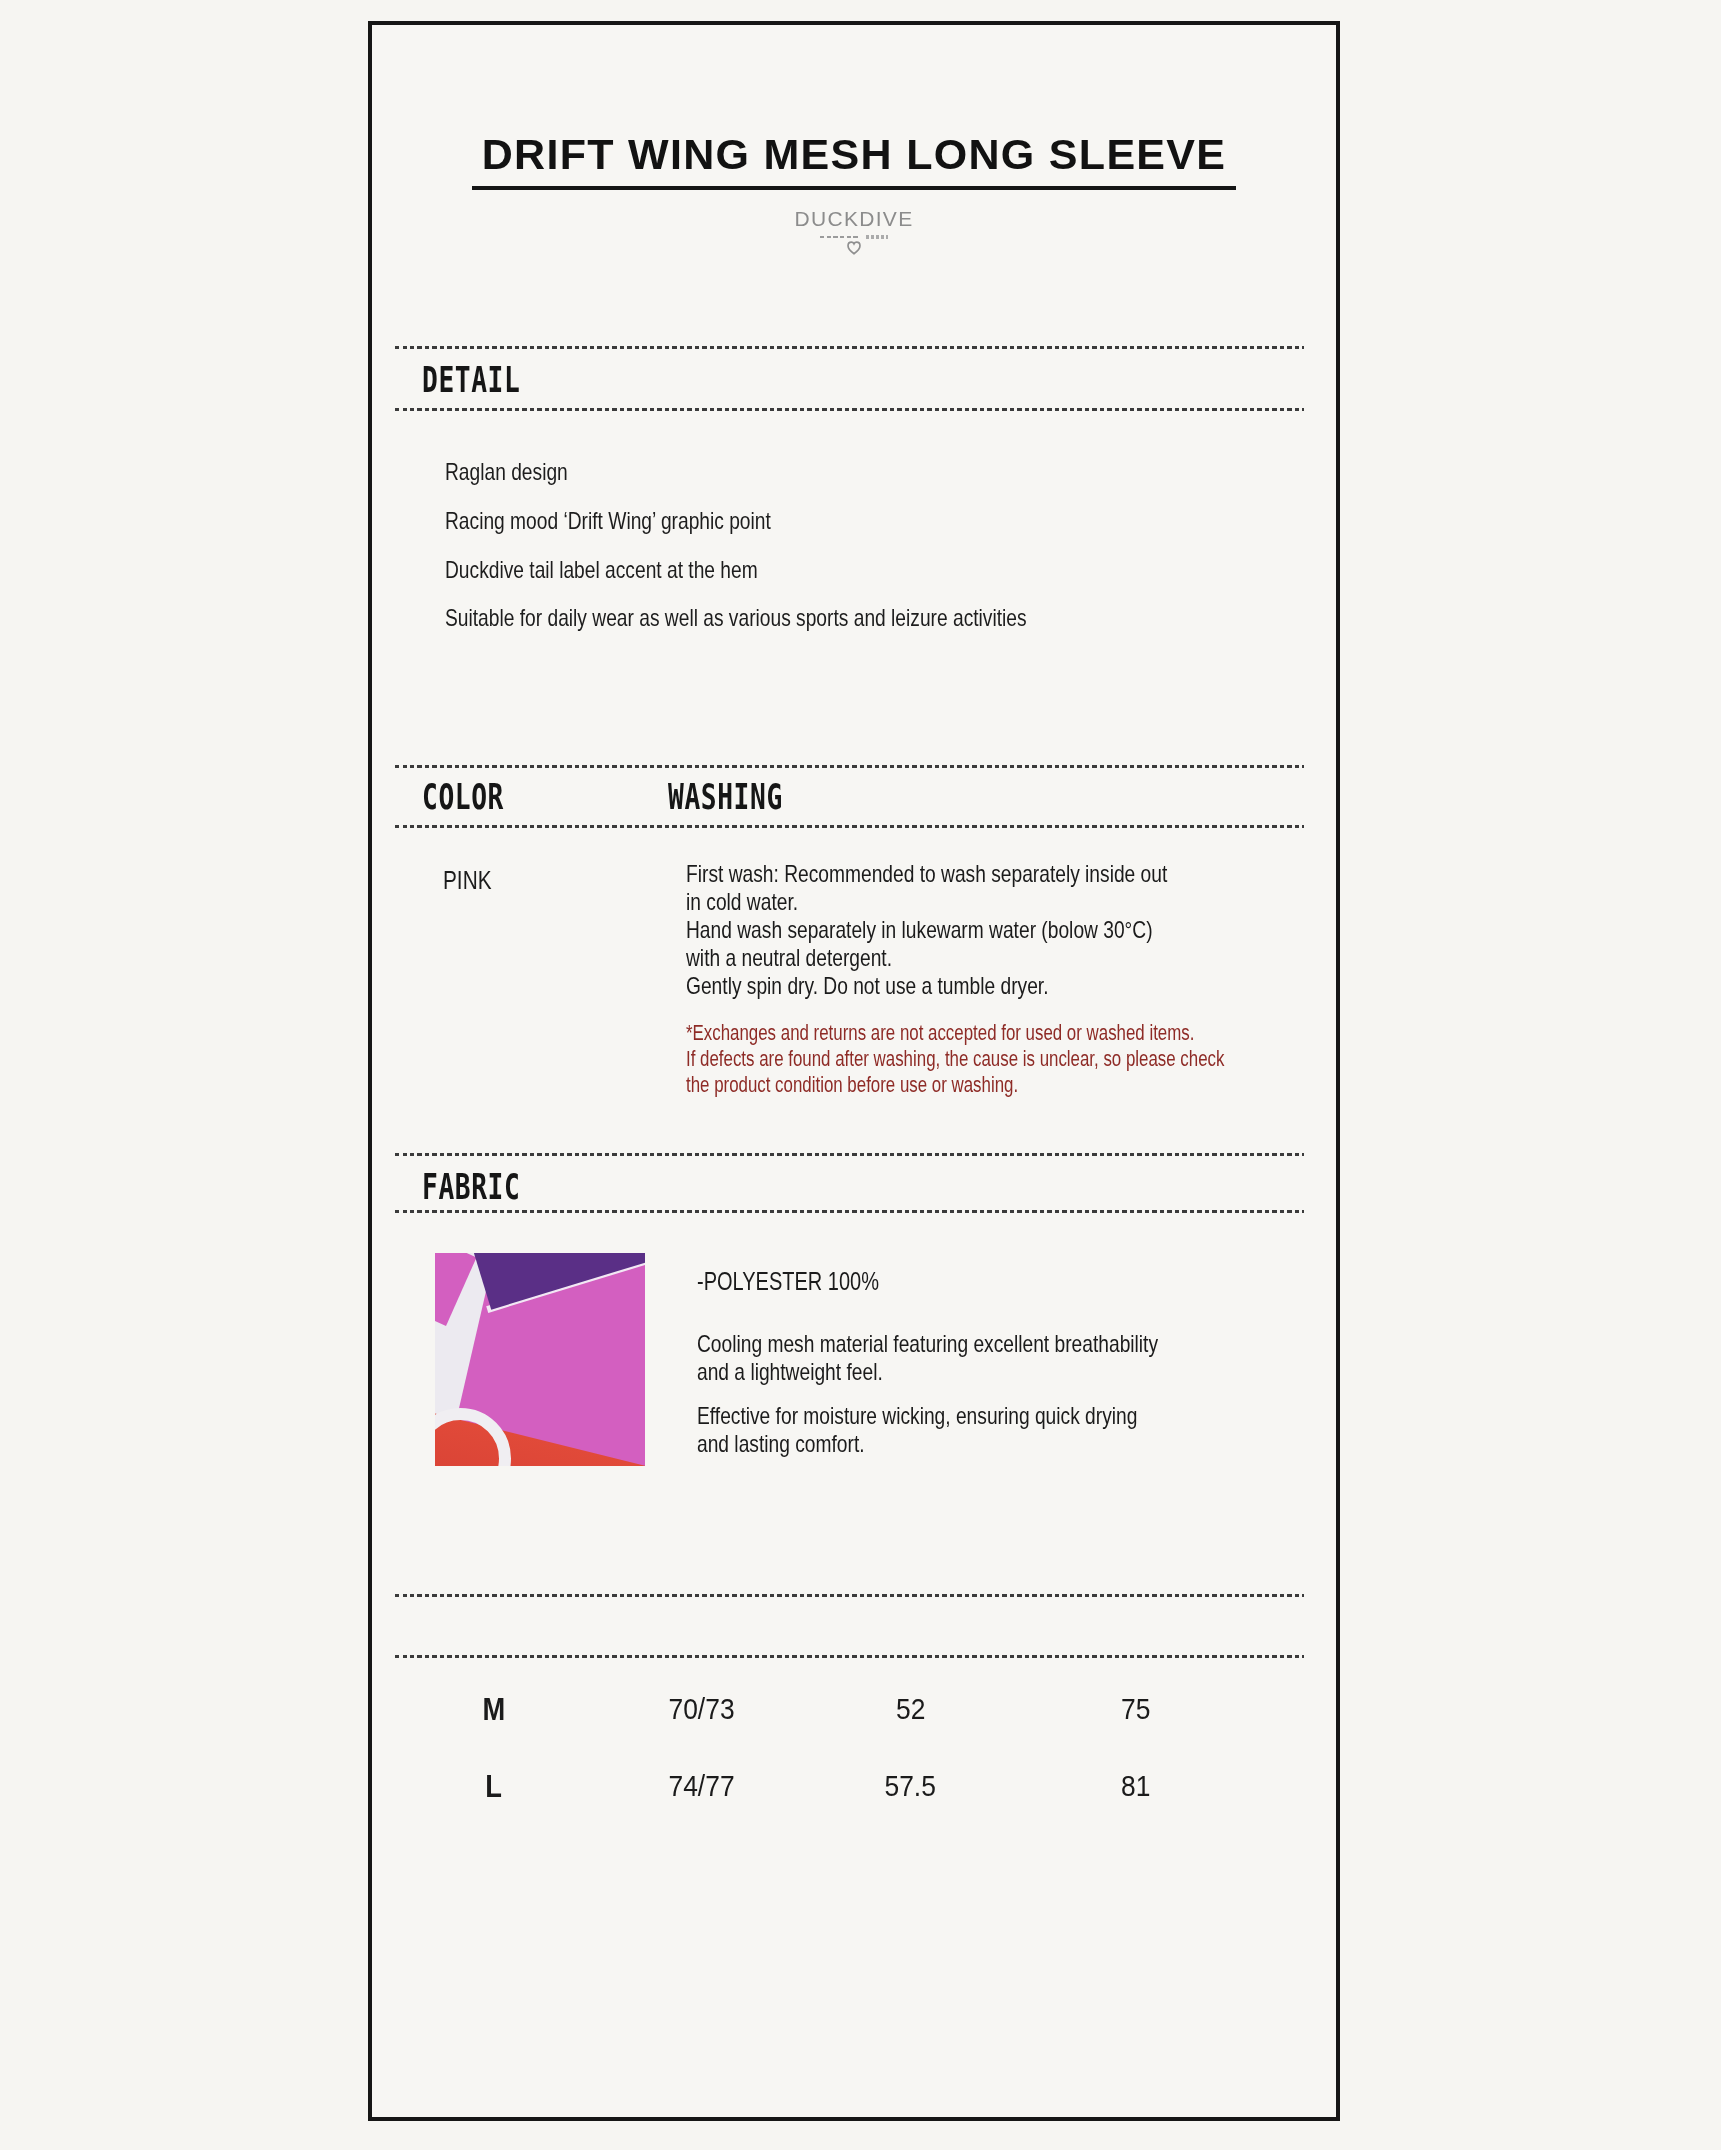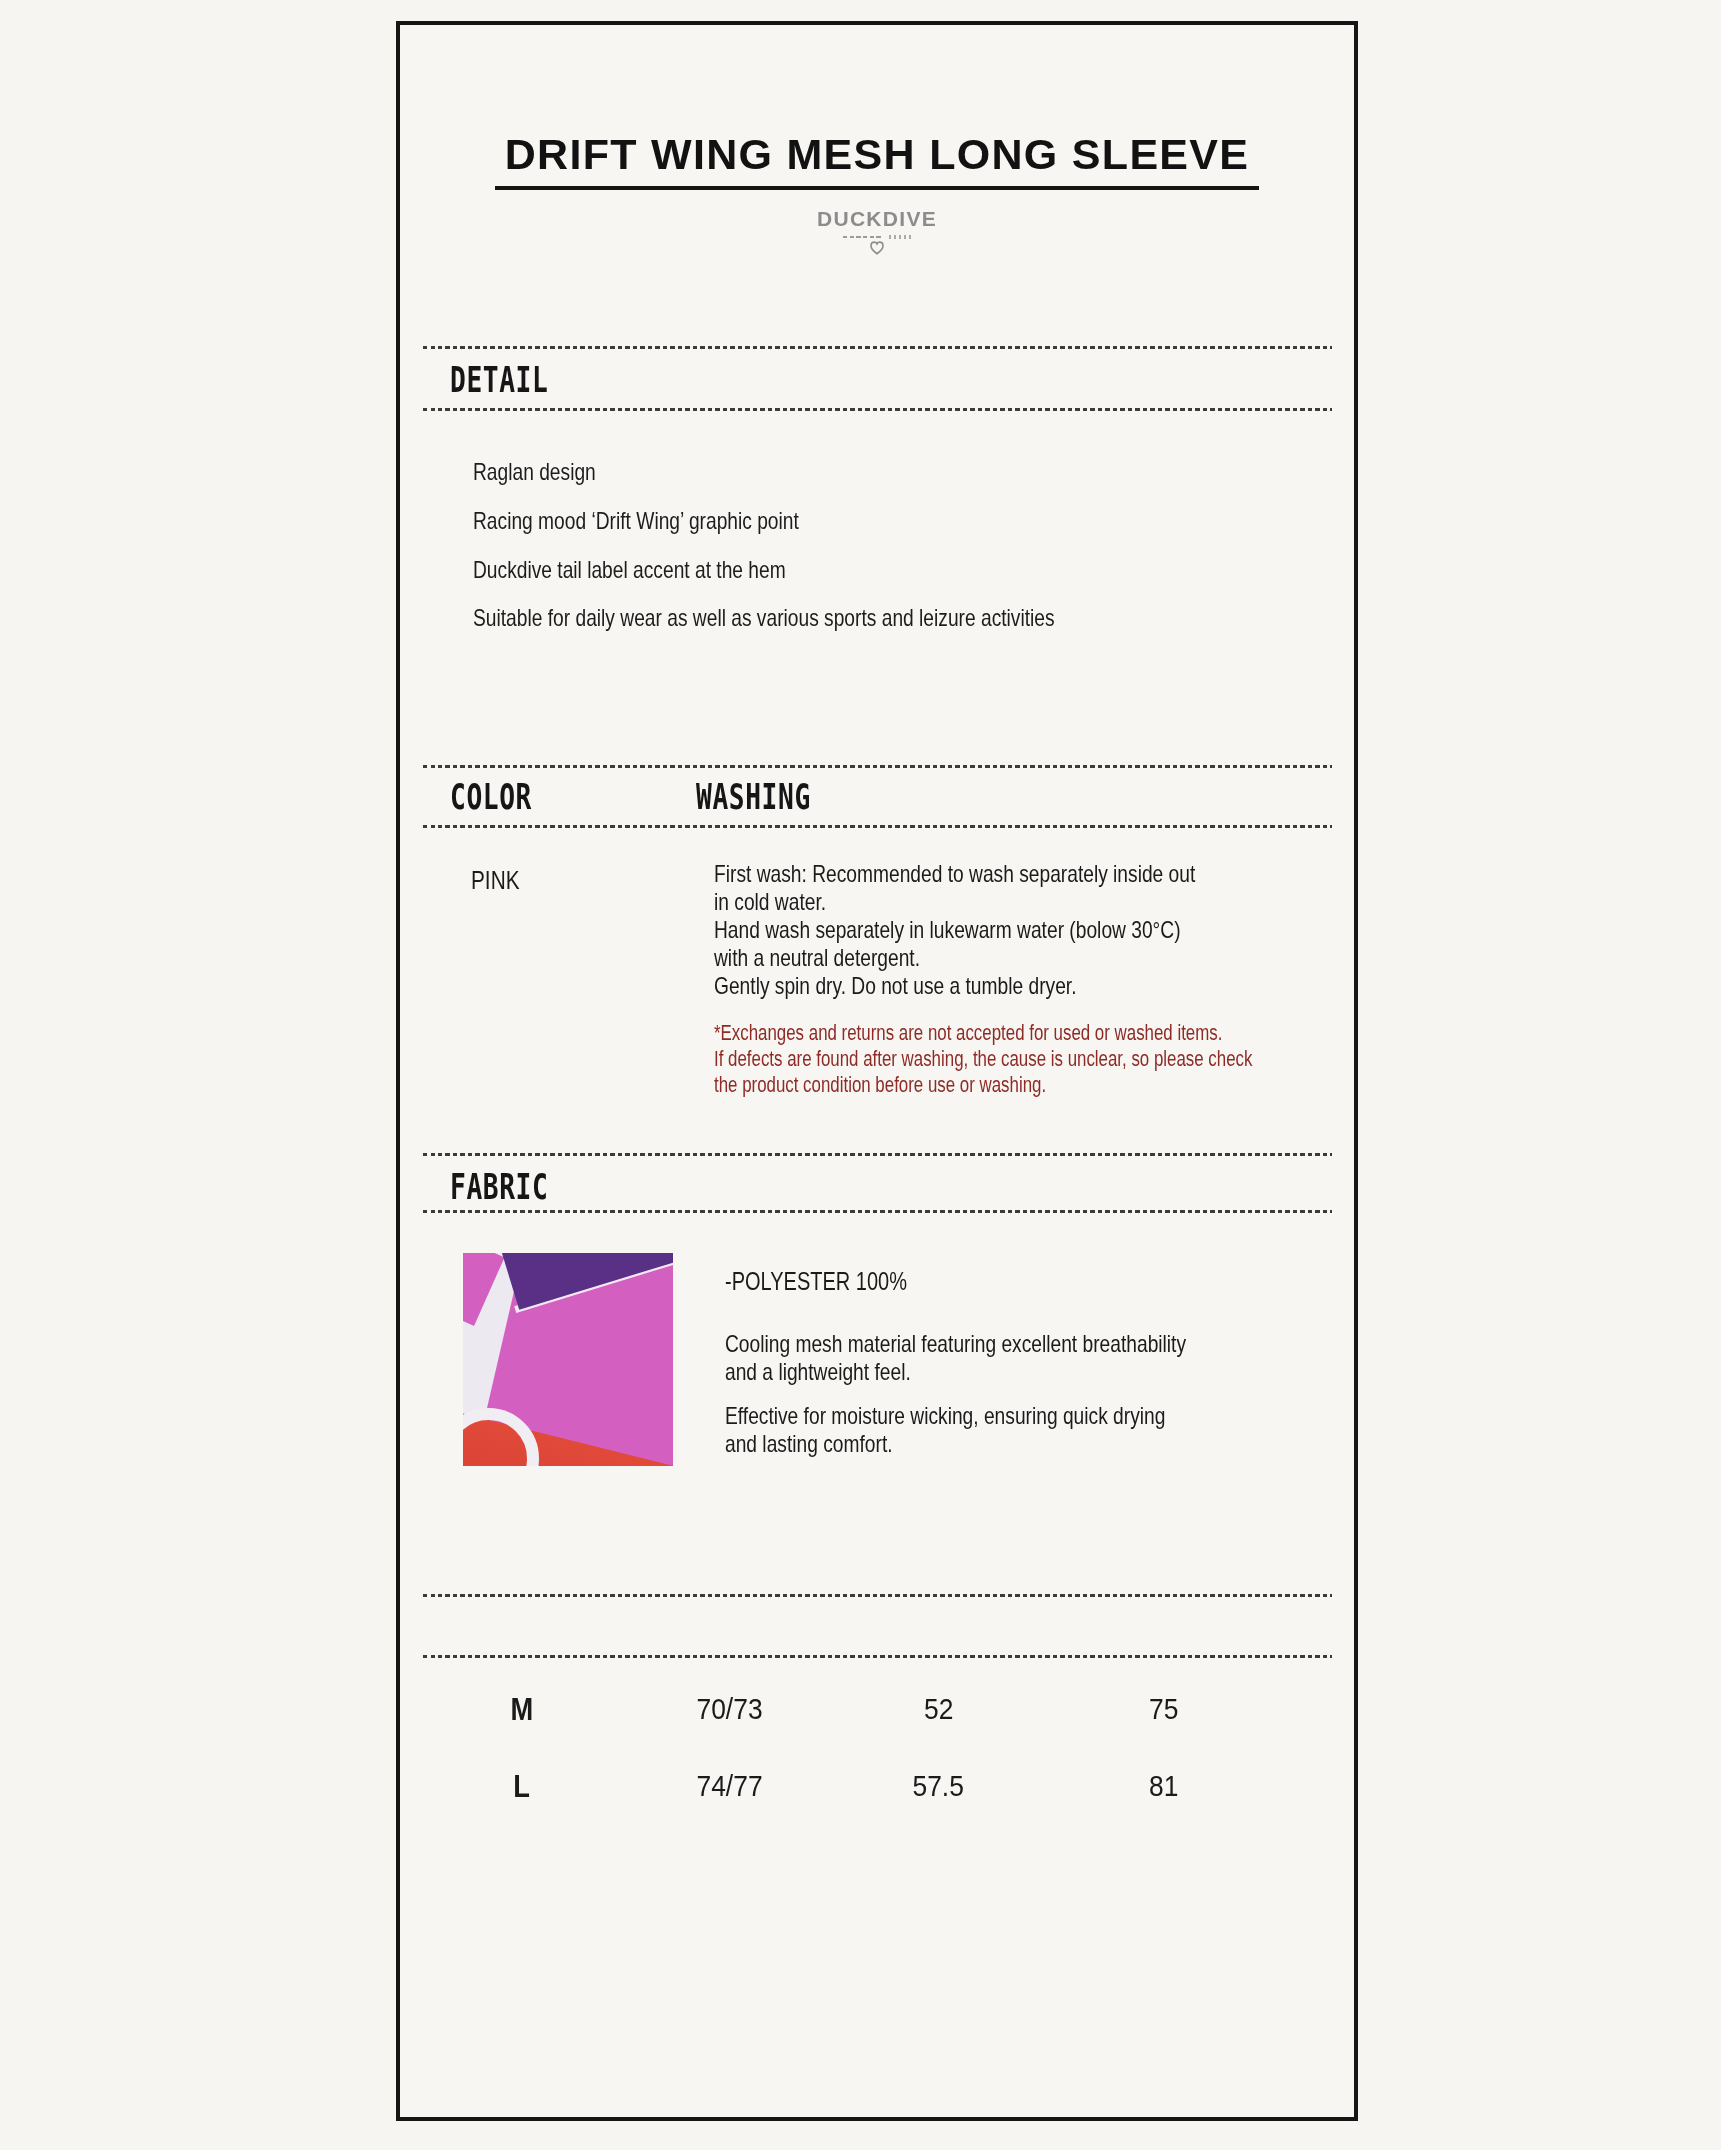--- a/index.html
+++ b/index.html
@@ -2,22 +2,22 @@
 <html style="font-size:13.3px"><head>
 <meta charset="utf-8">
 <style>
   html,body{margin:0;padding:0;}
   body{
     width:1721px;height:2151px;position:relative;overflow:hidden;
     background:#f6f5f2;color:#1b1b1b;
     font-family:"Liberation Sans",sans-serif;
   }
   .sheet{
-    position:absolute;left:396px;top:21px;width:954px;height:2092px;
-    border:4.2px solid #161616;background:#f7f6f3;
+    position:absolute;left:368px;top:21px;width:954px;height:2092px;
+    border:4.2px solid #161616;background:#f7f6f3;padding-left:10px;
   }
   
   .rule{
     position:absolute;left:23px;width:909px;height:3.3px;
     background:repeating-linear-gradient(90deg,#3b3b3b 0 4.2px,transparent 4.2px 7.5px);
   }
   
   .h{
     position:absolute;font-family:"DejaVu Sans Mono","Liberation Mono",monospace;
     font-weight:700;font-size:35px;line-height:37px;letter-spacing:0.8px;
@@ -27,21 +27,21 @@
   .t{
     position:absolute;white-space:nowrap;font-size:24px;line-height:28px;
     transform:scaleX(0.8);transform-origin:0 0;color:#1d1d1d;
   }
   .title-wrap{position:absolute;top:105px;left:0;width:100%;text-align:center;}
   .title{
     display:inline-block;font-size:43px;font-weight:700;letter-spacing:1.3px;
     color:#121212;border-bottom:4.2px solid #151515;padding:0 10px 6.7px 10px;white-space:nowrap;
   }
   .logo-wrap{position:absolute;top:182px;left:0;width:100%;text-align:center;}
-  .logo-brand{font-size:21px;font-weight:700;letter-spacing:1.3px;color:#8c8c8c;white-space:nowrap;}
+  .logo-brand{font-size:21px;font-weight:400;letter-spacing:1.3px;color:#8c8c8c;white-space:nowrap;}
   .logo-sub{margin-top:2.5px;height:5px;line-height:5px;}
   .logo-dashes{display:inline-block;width:38px;height:2.5px;vertical-align:middle;
     background:repeating-linear-gradient(90deg,#9b9b9b 0 4.2px,transparent 4.2px 6.7px);}
   .logo-marks{display:inline-block;width:21.7px;height:3.3px;margin-left:7.5px;vertical-align:middle;
     background:repeating-linear-gradient(90deg,#ababab 0 2.5px,transparent 2.5px 5px);}
   .logo-heart{margin-top:2.5px;}
   .pink-label{position:absolute;font-size:26px;transform:scaleX(0.8);transform-origin:0 0;}
   .wash-block{position:absolute;left:314px;top:835px;transform:scaleX(0.8);transform-origin:0 0;}
   .wash-block div{font-size:24px;line-height:28px;white-space:nowrap;}
   .note-block{position:absolute;left:314px;top:995px;transform:scaleX(0.75);transform-origin:0 0;color:#8e2b26;}

